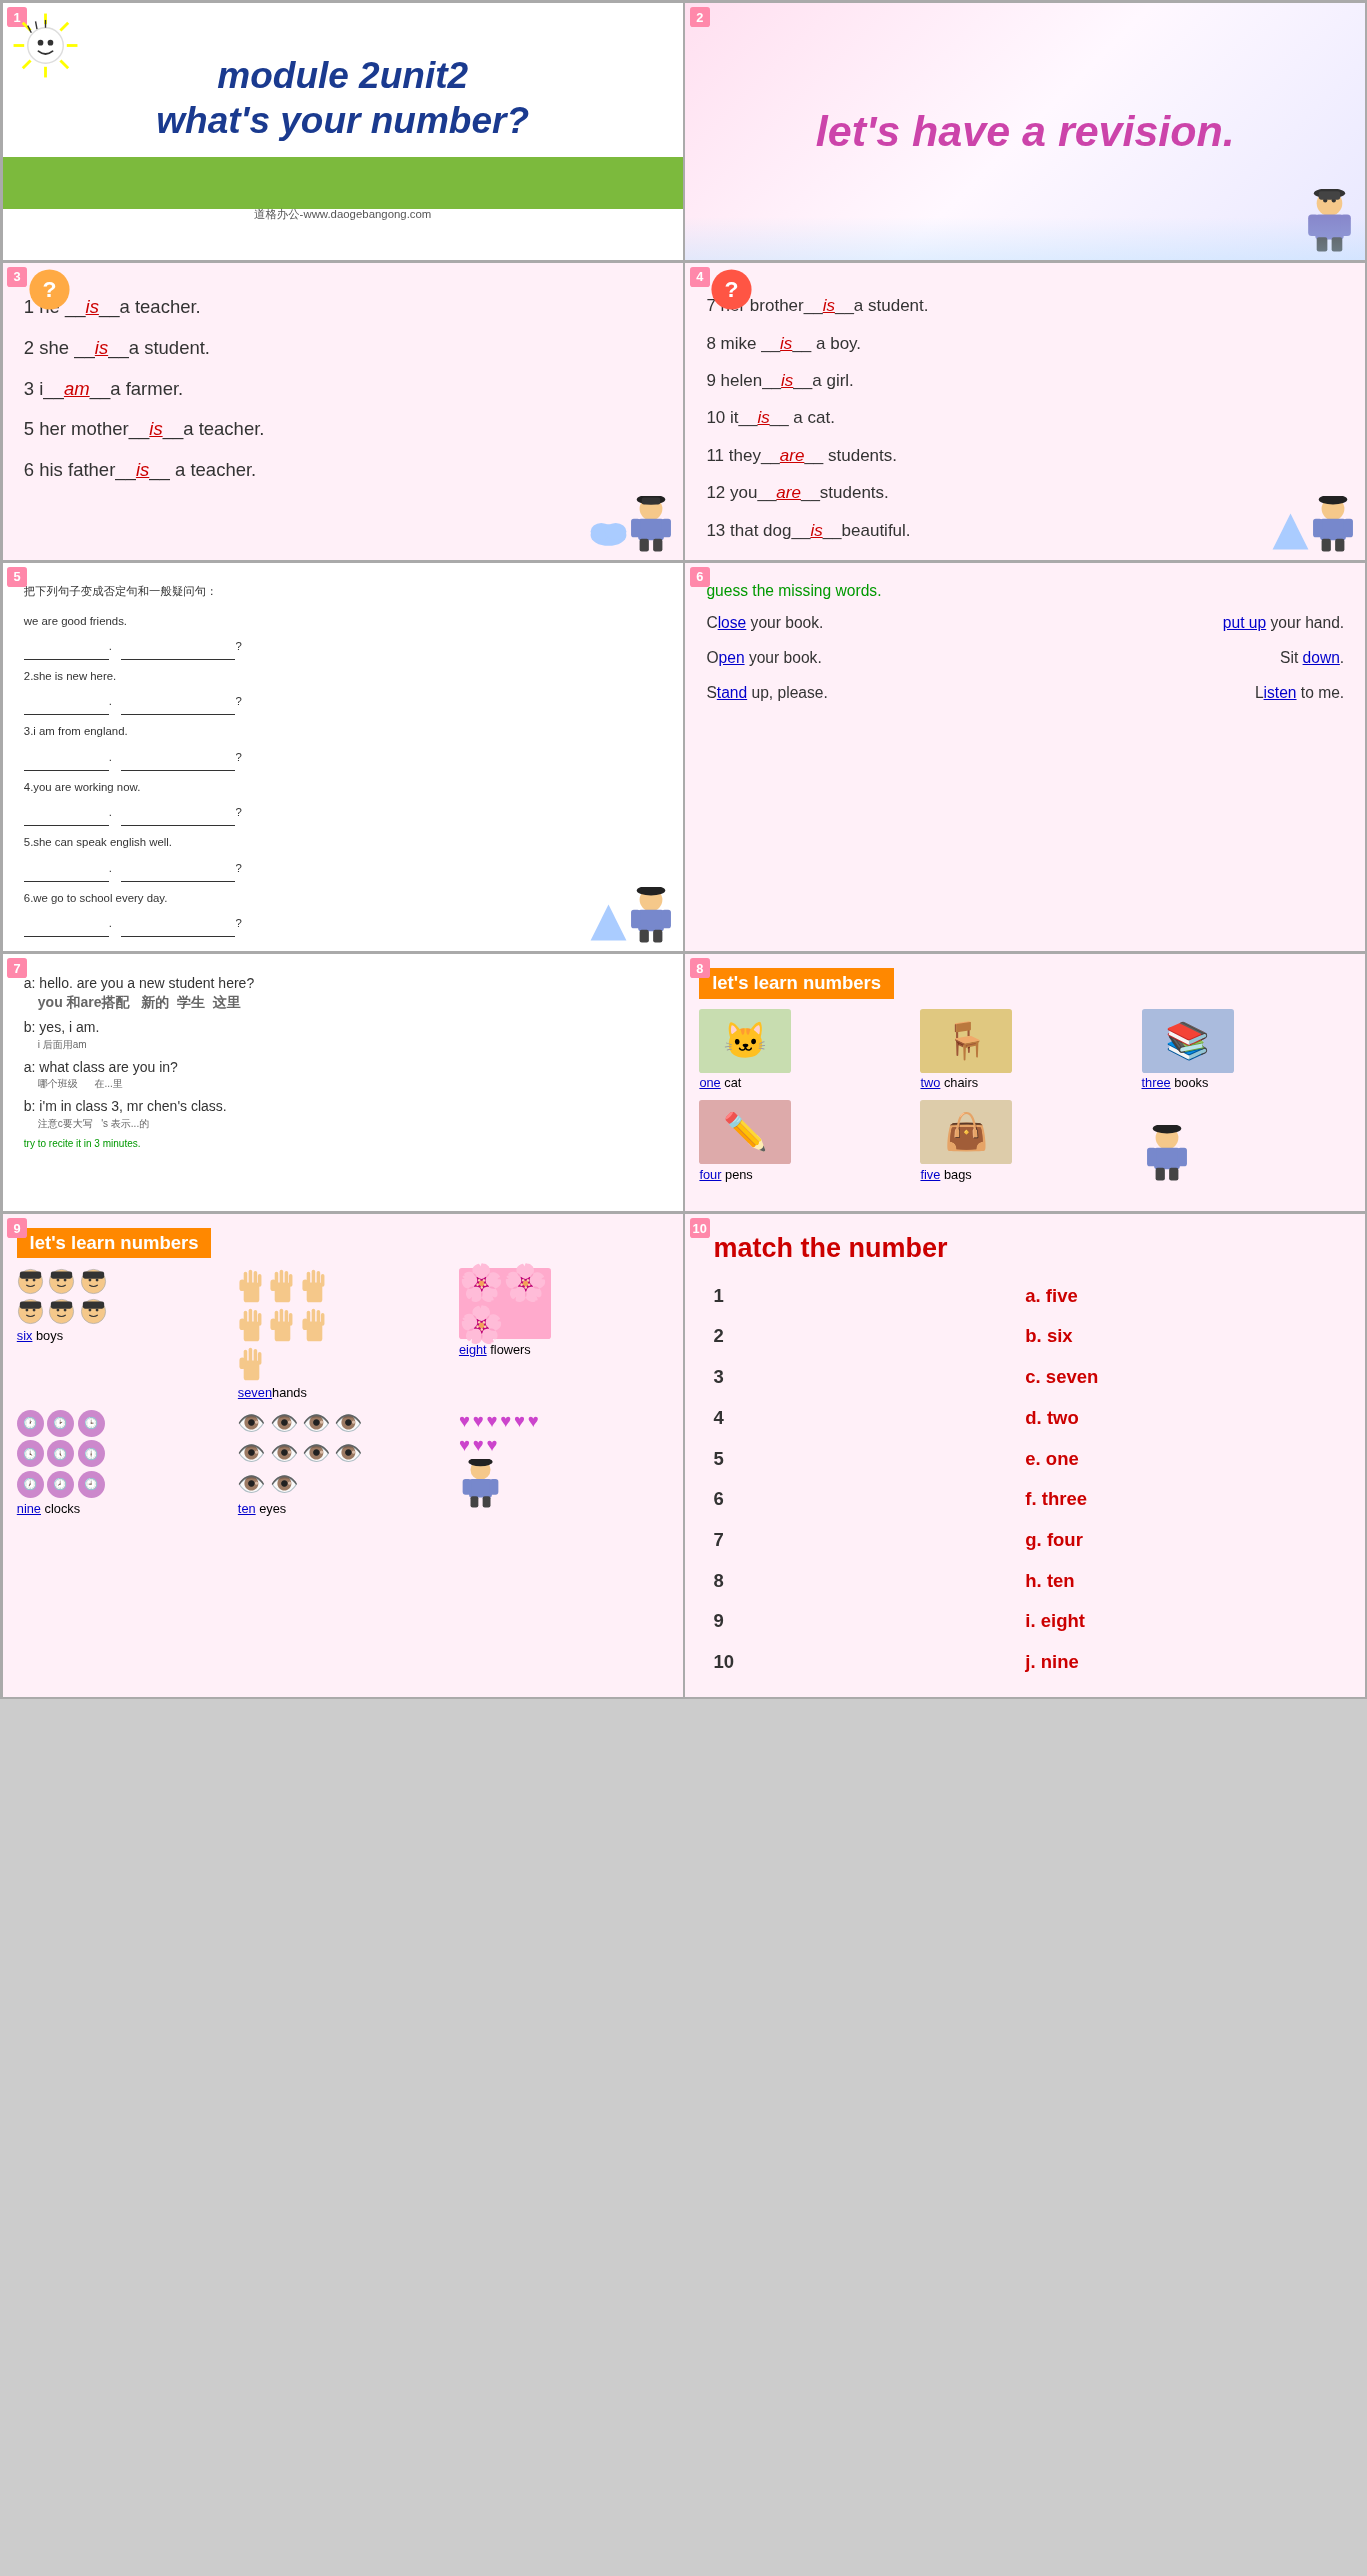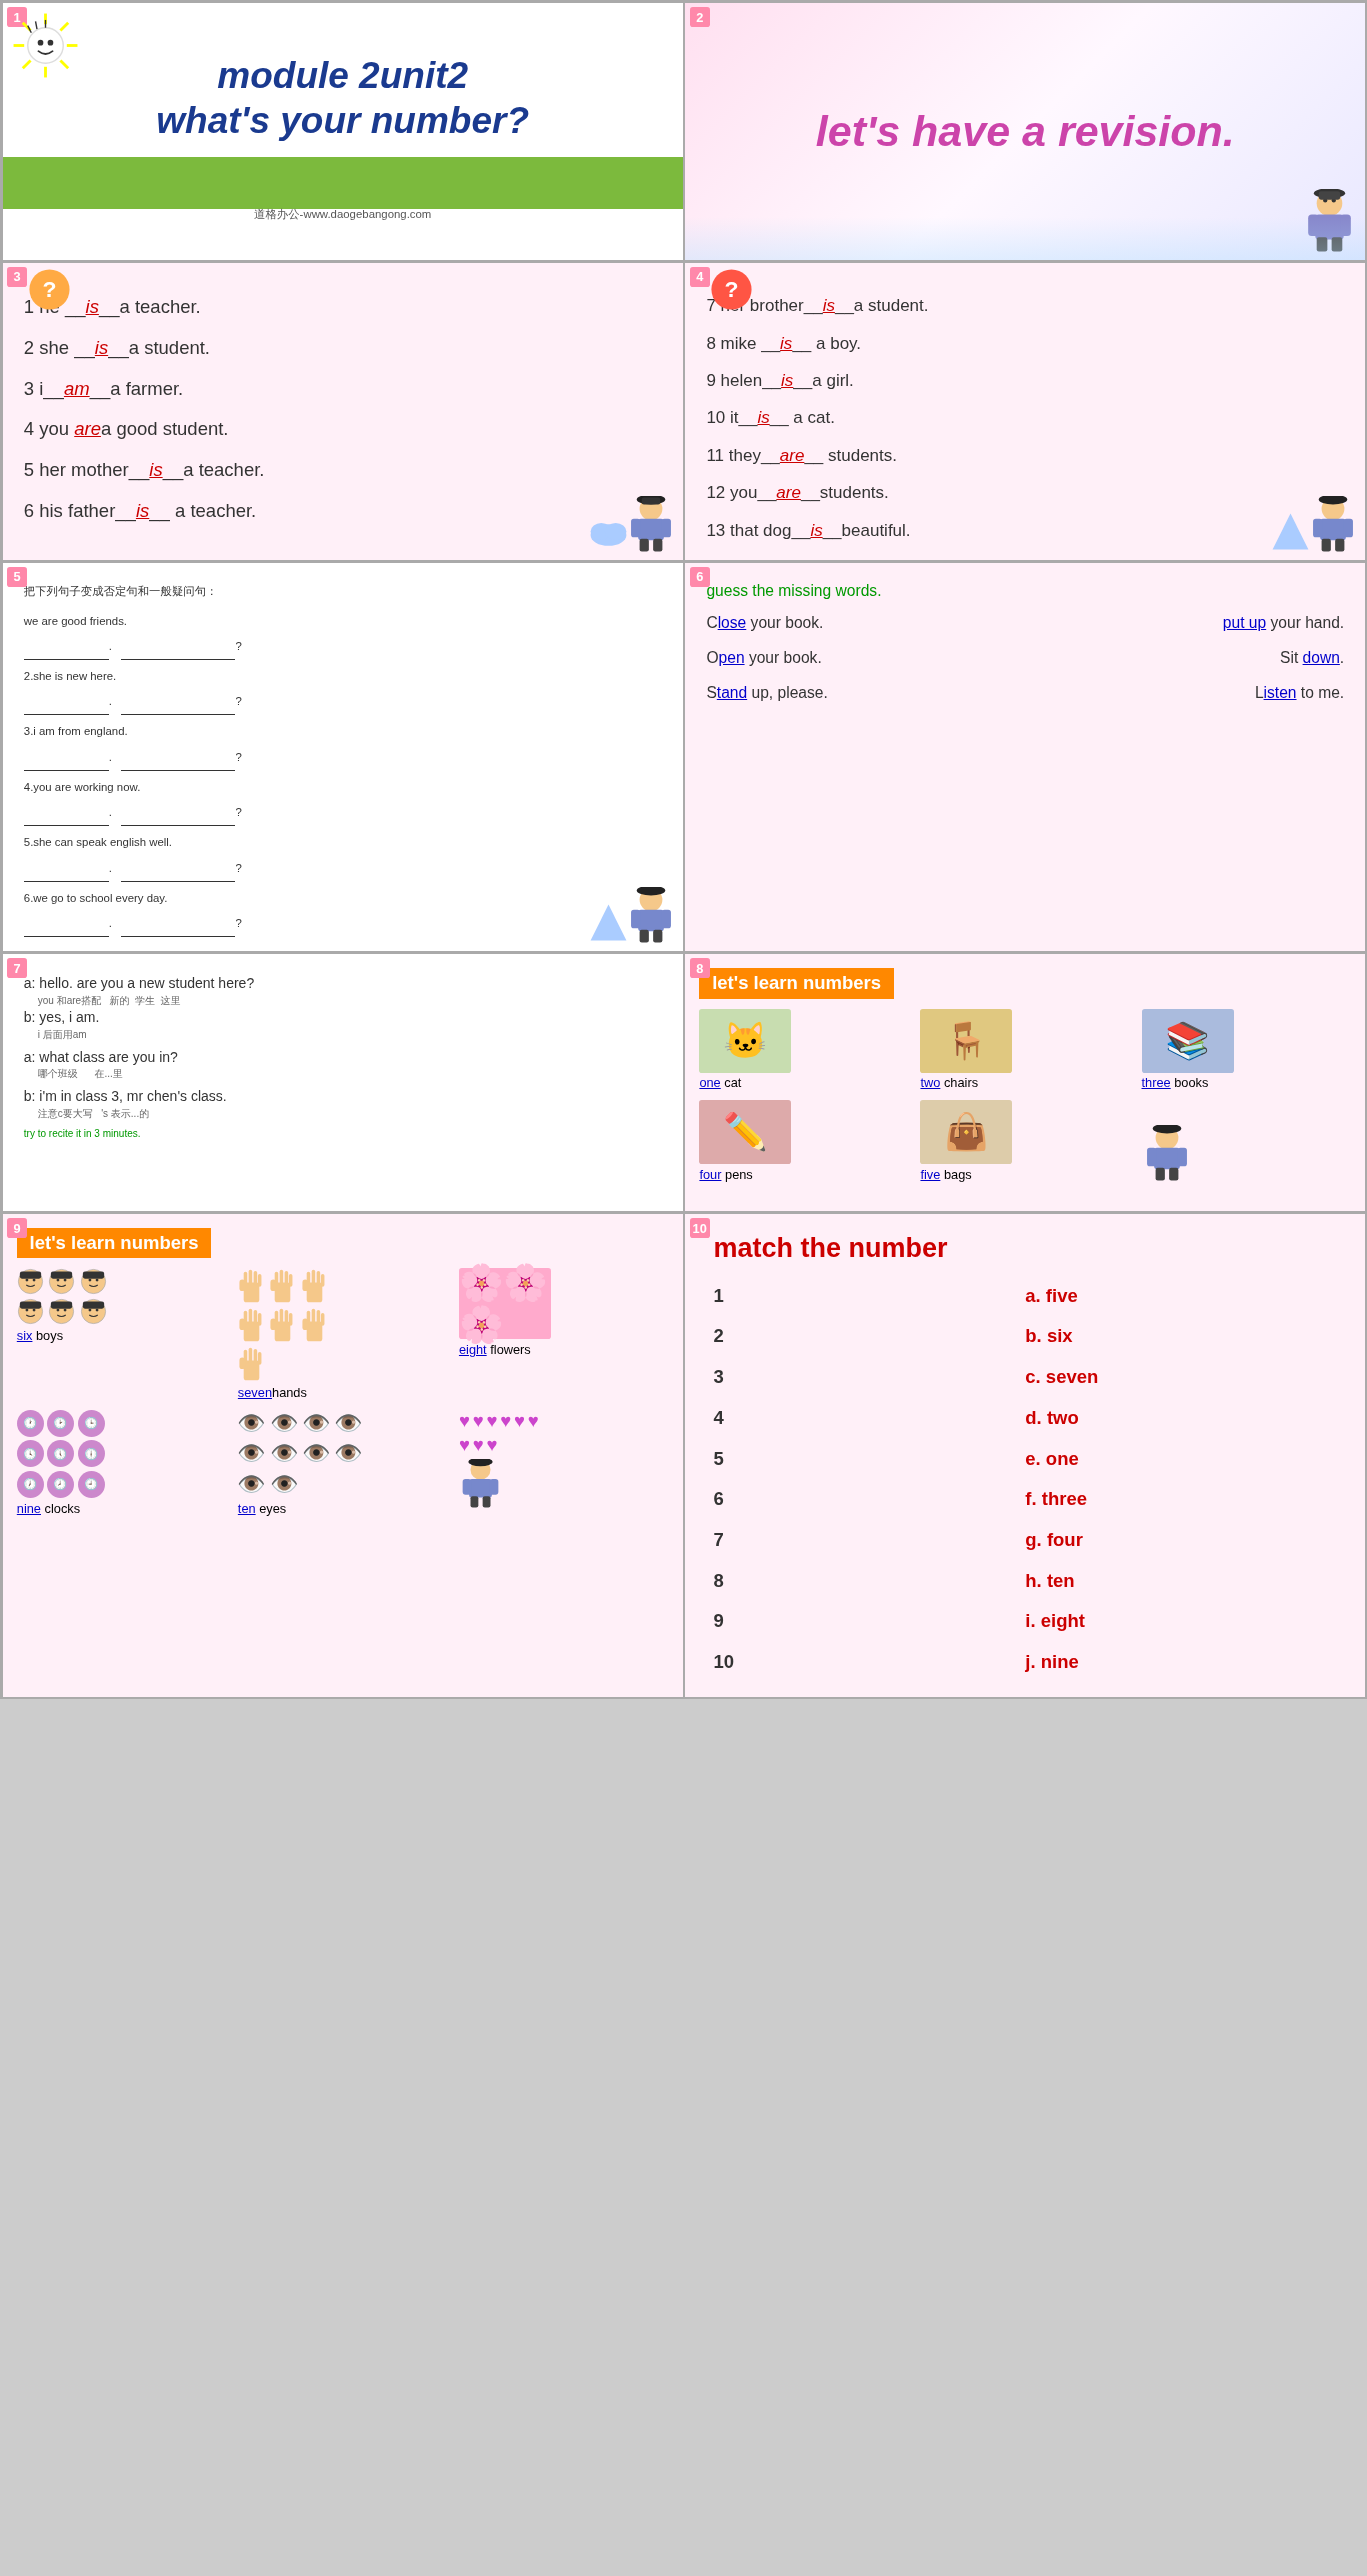--- a/index.html
+++ b/index.html
@@ -191,21 +191,20 @@
 
     <svg style="position:absolute;top:5.7px;left:25px;width:43px;height:43px;" viewBox="0 0 60 60">
       <circle cx="30" cy="30" r="28" fill="#ffaa44"></circle>
       <text x="30" y="40" text-anchor="middle" font-size="32" font-weight="bold" fill="white">?</text>
     </svg>
     <div style="margin-top:14px;">
       <div style="font-size:18.5px; line-height:2.2; color:#333;">
         <div>1 he __<span class="fill-answer">is</span>__a teacher.</div>
         <div>2 she __<span class="fill-answer">is</span>__a student.</div>
         <div>3 i__<span class="fill-answer">am</span>__a farmer.</div>
-        <div>4 you <span class="fill-answer">are</span>a good student.</div>
         <div>5 her mother__<span class="fill-answer">is</span>__a teacher.</div>
         <div>6 his father__<span class="fill-answer">is</span>__ a teacher.</div>
       </div>
     </div>
 
     <svg style="position:absolute;bottom:7px;right:7px;width:50px;height:57px;" viewBox="0 0 70 80">
       <circle cx="35" cy="18" r="16" fill="#f5c88a"></circle>
       <rect x="17" y="32" width="36" height="30" rx="4" fill="#7788cc"></rect>
       <rect x="7" y="32" width="13" height="26" rx="4" fill="#7788cc"></rect>
       <rect x="50" y="32" width="13" height="26" rx="4" fill="#7788cc"></rect>
@@ -299,21 +298,21 @@
         <div>S<span style="color:#0000cc;text-decoration:underline;">tand</span> up, please.</div>
         <div style="margin-left:43px;">L<span style="color:#0000cc;text-decoration:underline;">isten</span> to me.</div>
       </div>
     </div>
   </div>
 
   <div class="slide slide-7" style="background:#fff; padding:14px 21px;">
     <div class="slide-num">7</div>
     <div style="margin-top:7px;">
       <div style="font-size:14px; color:#333; margin-bottom:2.8px;">a: hello. are you a new student here?</div>
-      <div style="font-size:10px; color:#666; margin-bottom:1px; padding-left:14px;">you 和are搭配&nbsp;&nbsp;&nbsp;新的&nbsp;&nbsp;学生&nbsp;&nbsp;这里</div>
+      <div style="font-size:14px; color:#666; margin-bottom:7px; padding-left:14px;font-weight:bold;">you 和are搭配&nbsp;&nbsp;&nbsp;新的&nbsp;&nbsp;学生&nbsp;&nbsp;这里</div>
       <div style="font-size:14px; color:#333; margin-bottom:2.8px;">b: yes, i am.</div>
       <div style="font-size:10px; color:#666; margin-bottom:7px; padding-left:14px;">i 后面用am</div>
       <div style="font-size:14px; color:#333; margin-bottom:2.8px;">a: what class are you in?</div>
       <div style="font-size:10px; color:#666; margin-bottom:7px; padding-left:14px;">哪个班级&nbsp;&nbsp;&nbsp;&nbsp;&nbsp;&nbsp;在...里</div>
       <div style="font-size:14px; color:#333; margin-bottom:2.8px;">b: i'm in class 3, mr chen's class.</div>
       <div style="font-size:10px; color:#666; margin-bottom:7px; padding-left:14px;">注意c要大写&nbsp;&nbsp;&nbsp;'s 表示...的</div>
     </div>
     <div style="color:#009900; font-size:10px; margin-top:7px;">try to recite it in 3 minutes.</div>
   </div>
 

